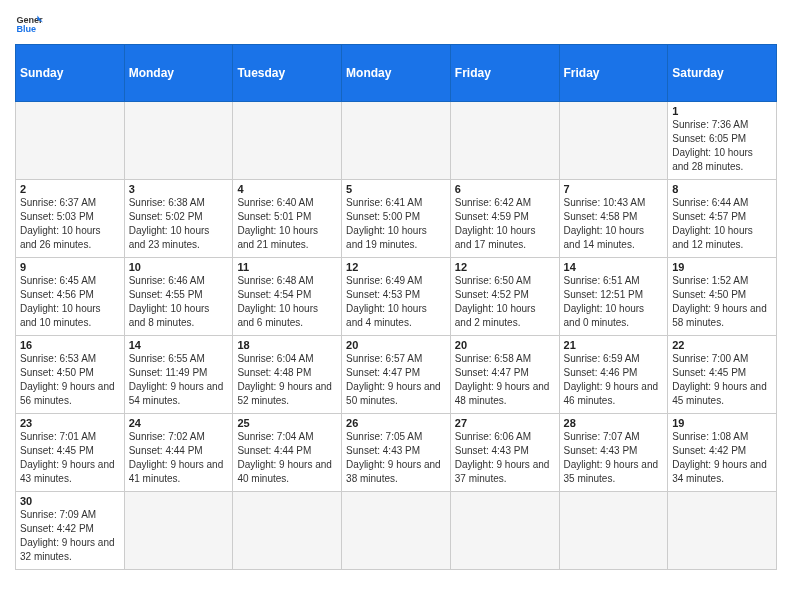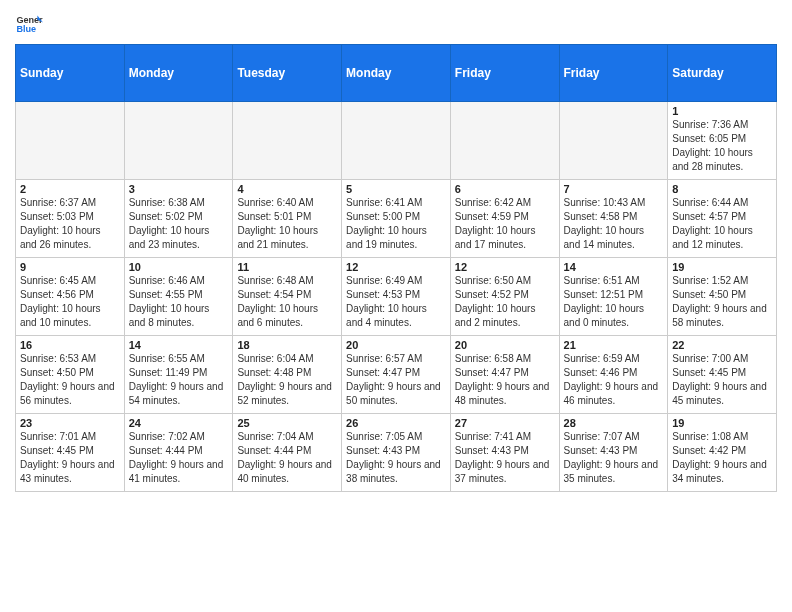--- a/index.html
+++ b/index.html
@@ -282,32 +282,46 @@
 Daylight: 9 hours and 40 minutes.</div>
           </td>
           <td>
             <span class="day-num">26</span>
             <div class="day-info">Sunrise: 7:05 AM
 Sunset: 4:43 PM
 Daylight: 9 hours and 38 minutes.</div>
           </td>
           <td>
             <span class="day-num">27</span>
-            <div class="day-info">Sunrise: 7:41 AM
+            <div class="day-info">Sunrise: 6:06 AM
 Sunset: 4:43 PM
 Daylight: 9 hours and 37 minutes.</div>
           </td>
           <td>
             <span class="day-num">28</span>
             <div class="day-info">Sunrise: 7:07 AM
 Sunset: 4:43 PM
 Daylight: 9 hours and 35 minutes.</div>
           </td>
           <td>
             <span class="day-num">19</span>
             <div class="day-info">Sunrise: 1:08 AM
 Sunset: 4:42 PM
 Daylight: 9 hours and 34 minutes.</div>
           </td>
+        </tr>
+        <tr>
+          <td>
+            <span class="day-num">30</span>
+            <div class="day-info">Sunrise: 7:09 AM
+Sunset: 4:42 PM
+Daylight: 9 hours and 32 minutes.</div>
+          </td>
+          <td class="empty"></td>
+          <td class="empty"></td>
+          <td class="empty"></td>
+          <td class="empty"></td>
+          <td class="empty"></td>
+          <td class="empty"></td>
         </tr>
       </tbody>
   </table>
 </div>
 
 </body></html>

